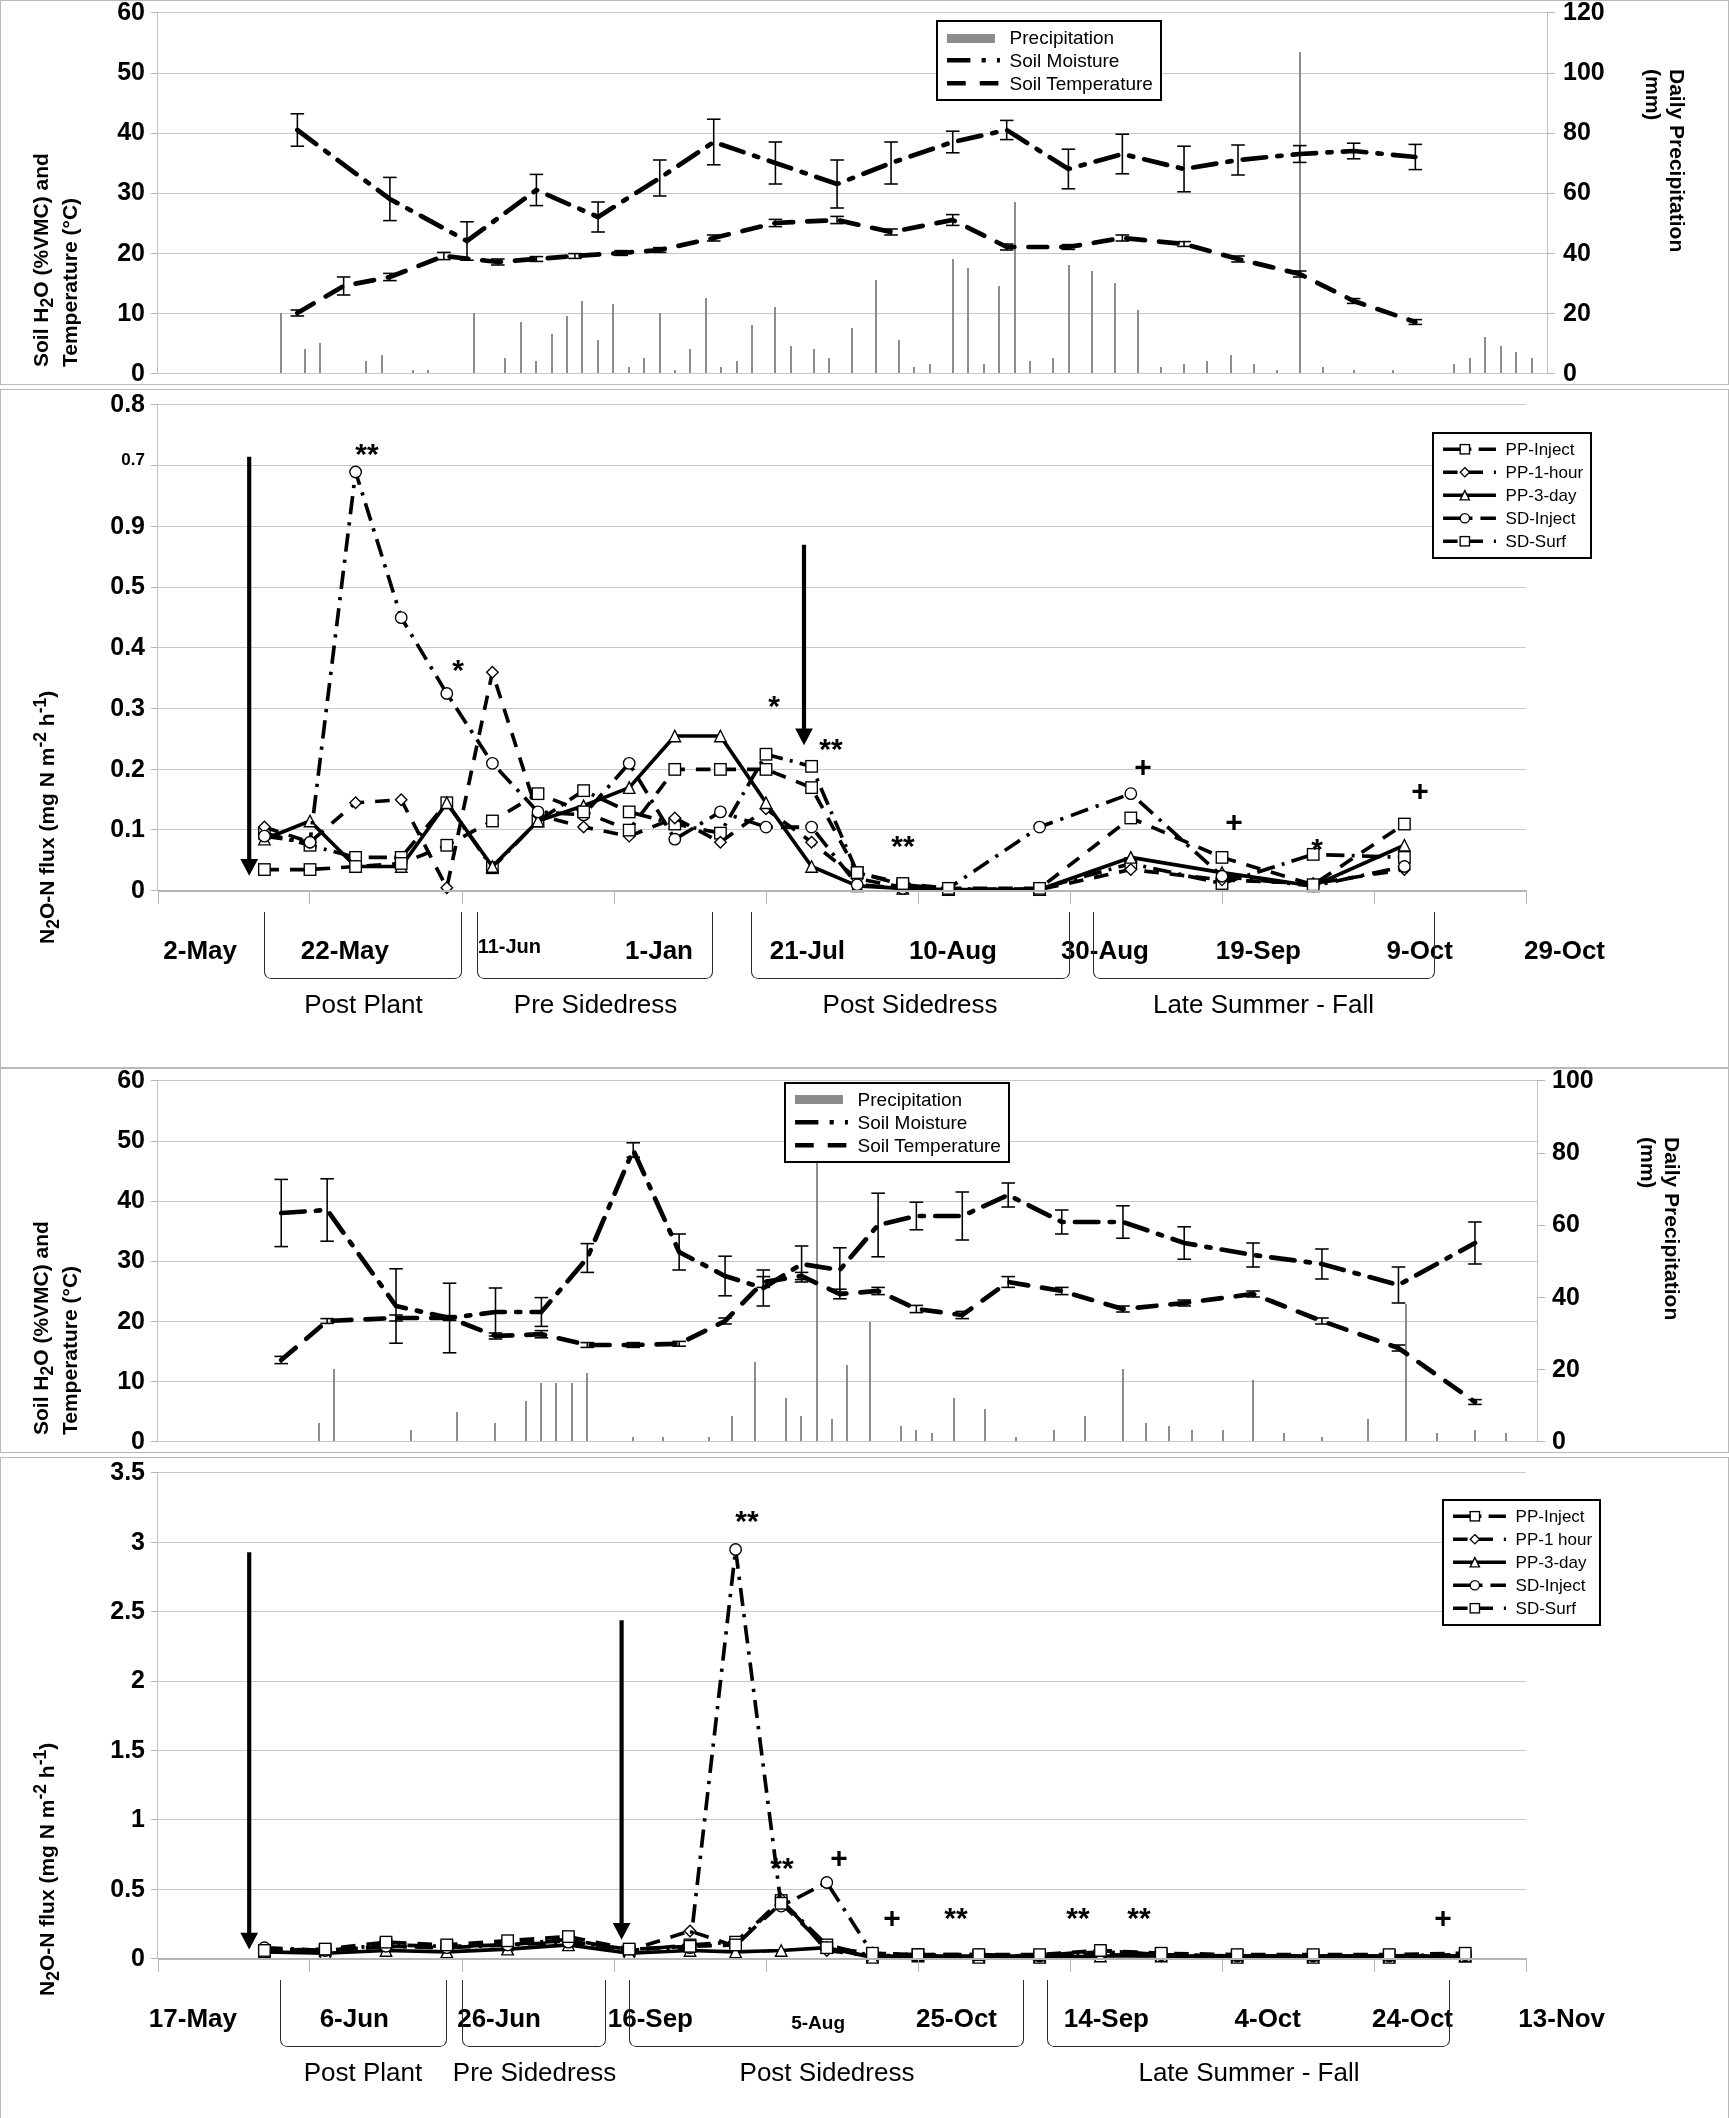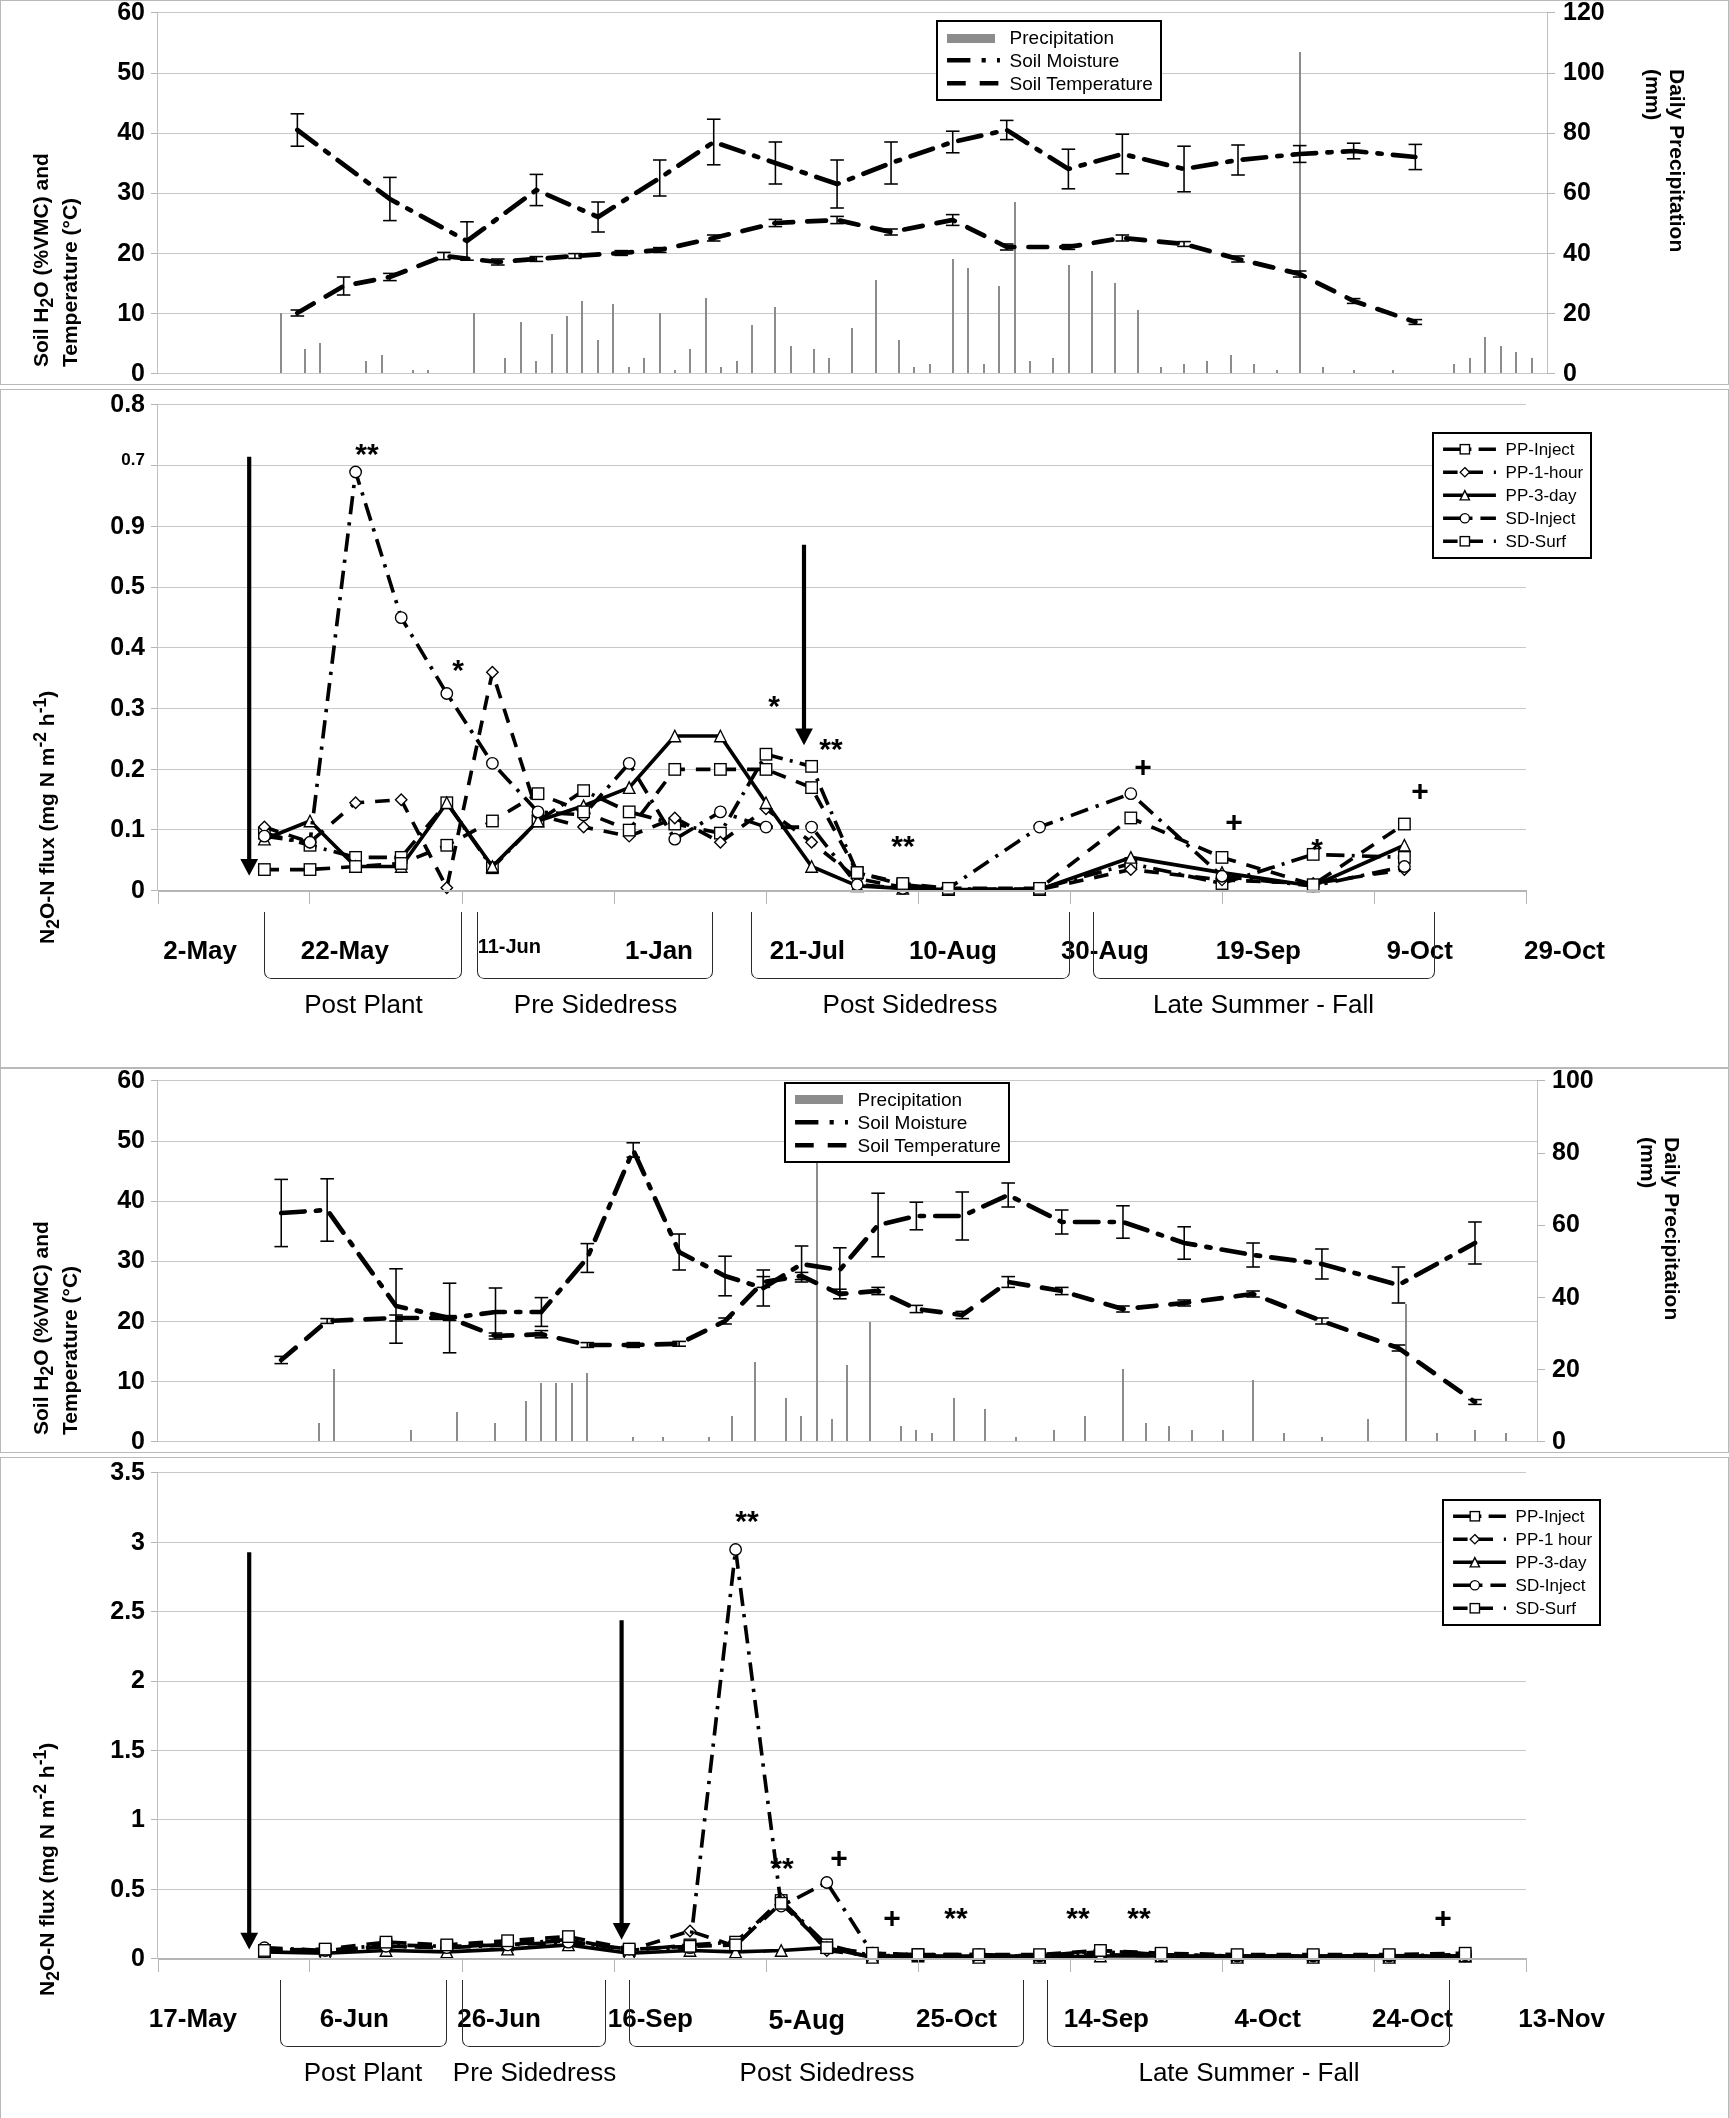--- a/index.html
+++ b/index.html
@@ -1013,21 +1013,21 @@
         <div style="position:absolute;left:0;top:0;width:1368px;height:1.6px;background:#b5b5b5;"></div>
         <div style="position:absolute;left:-0.5px;top:0;width:1px;height:13.6px;background:#b5b5b5;"></div>
         <div class="xtick" style="left:-78px;top:45px;width:157px;font-size:26px;">17-May</div>
         <div style="position:absolute;left:151px;top:0;width:1px;height:13.6px;background:#b5b5b5;"></div>
         <div class="xtick" style="left:74px;top:45px;width:157px;font-size:26px;">6-Jun</div>
         <div style="position:absolute;left:304px;top:0;width:1px;height:13.6px;background:#b5b5b5;"></div>
         <div class="xtick" style="left:226px;top:45px;width:157px;font-size:26px;">26-Jun</div>
         <div style="position:absolute;left:456px;top:0;width:1px;height:13.6px;background:#b5b5b5;"></div>
         <div class="xtick" style="left:378px;top:45px;width:157px;font-size:26px;">16-Sep</div>
         <div style="position:absolute;left:608px;top:0;width:1px;height:13.6px;background:#b5b5b5;"></div>
-        <div class="xtick" style="left:530px;top:47px;width:157px;font-size:27px;">5-Aug</div>
+        <div class="xtick" style="left:530px;top:54px;width:157px;font-size:19px;">5-Aug</div>
         <div style="position:absolute;left:760px;top:0;width:1px;height:13.6px;background:#b5b5b5;"></div>
         <div class="xtick" style="left:682px;top:45px;width:157px;font-size:26px;">25-Oct</div>
         <div style="position:absolute;left:912px;top:0;width:1px;height:13.6px;background:#b5b5b5;"></div>
         <div class="xtick" style="left:834px;top:45px;width:157px;font-size:26px;">14-Sep</div>
         <div style="position:absolute;left:1064px;top:0;width:1px;height:13.6px;background:#b5b5b5;"></div>
         <div class="xtick" style="left:986px;top:45px;width:157px;font-size:26px;">4-Oct</div>
         <div style="position:absolute;left:1216px;top:0;width:1px;height:13.6px;background:#b5b5b5;"></div>
         <div class="xtick" style="left:1138px;top:45px;width:157px;font-size:26px;">24-Oct</div>
         <div style="position:absolute;left:1368px;top:0;width:1px;height:13.6px;background:#b5b5b5;"></div>
         <div class="xtick" style="left:1290px;top:45px;width:157px;font-size:26px;">13-Nov</div>

